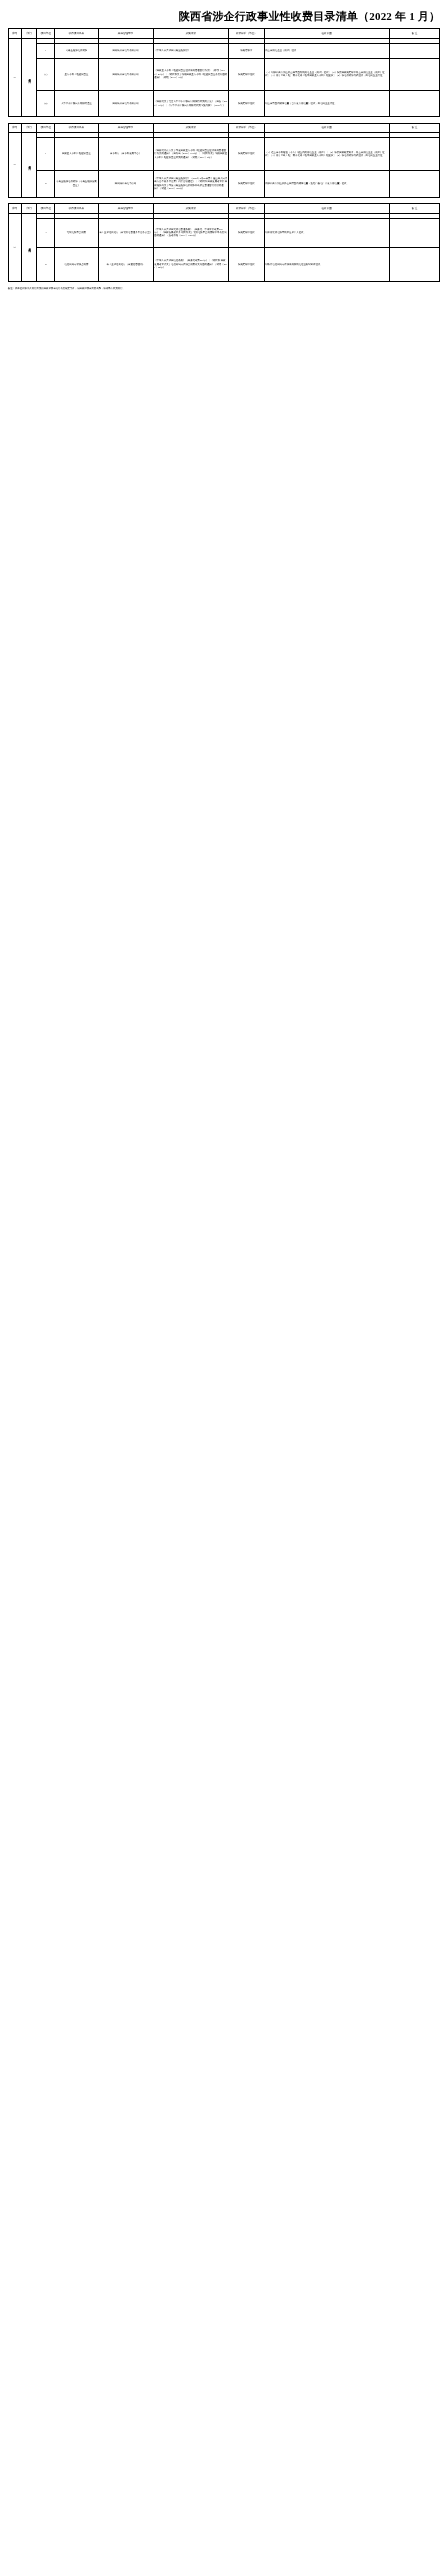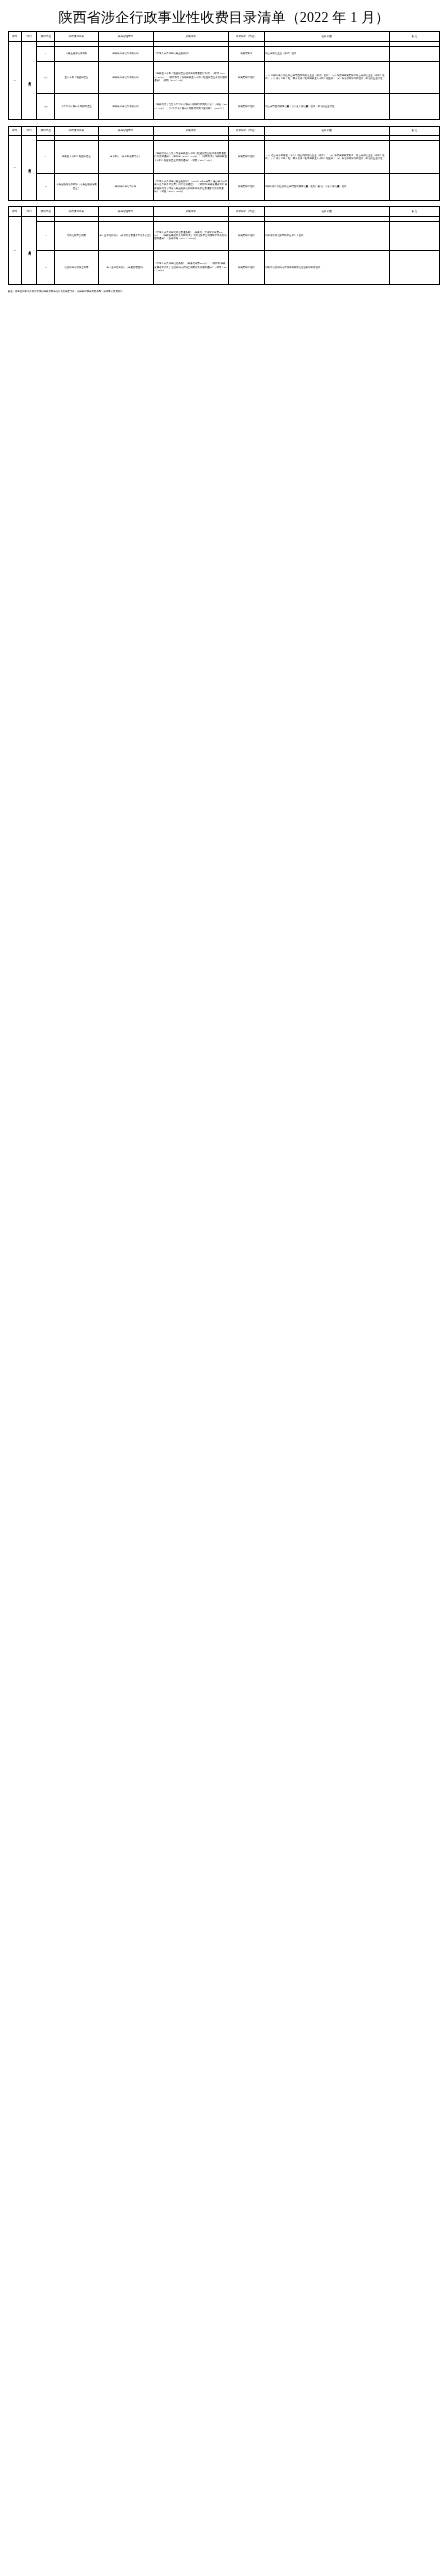--- a/index.html
+++ b/index.html
@@ -12,23 +12,23 @@
     font-family: "Liberation Serif", "DejaVu Serif", serif;
     color: #000;
     -webkit-font-smoothing: none;
   }
   .page {
     width: 448px;
     box-sizing: border-box;
     padding: 5.6px 7.8px 3.4px 7.8px;
   }
   .doc-title {
-    text-align: center;
-    font-size: 14px;
-    font-weight: normal;
+    text-align: right;
+    font-size: 11px;
+    font-weight: bold;
     letter-spacing: 0.2px;
     margin: 3.4px 0 4.5px 0;
     font-family: "Liberation Serif", serif;
   }
   table.t {
     width: 100%;
     border-collapse: collapse;
     table-layout: fixed;
     font-size: 2.4px;
     line-height: 1.35;

